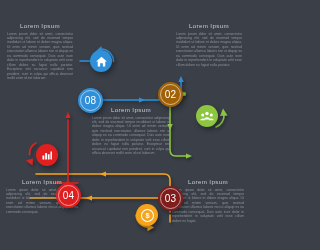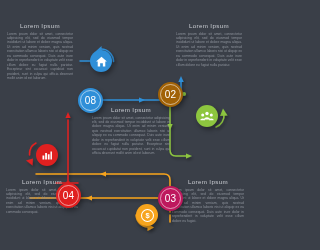--- a/index.html
+++ b/index.html
@@ -42,21 +42,21 @@
   .numnode span{position:relative;z-index:2;}
 
   .iconnode{
     width:22px;height:22px;
     box-shadow:2px 3px 5px rgba(0,0,0,.35);
   }
   .iconnode svg{display:block;}
 
   .n01{background:#2f8fd8;}
   .n02{background:#a16207;}
-  .n03{background:#be185d;}
+  .n03{background:#7f1d1d;}
   .n04{background:#e02020;}
   .i01{background:#2f8fd8;}
   .i02{background:#8dc63f;}
   .i03{background:#f7a41d;}
   .i04{background:#e02020;}
 </style>
 </head>
 <body>
 
 <div id="stage">

